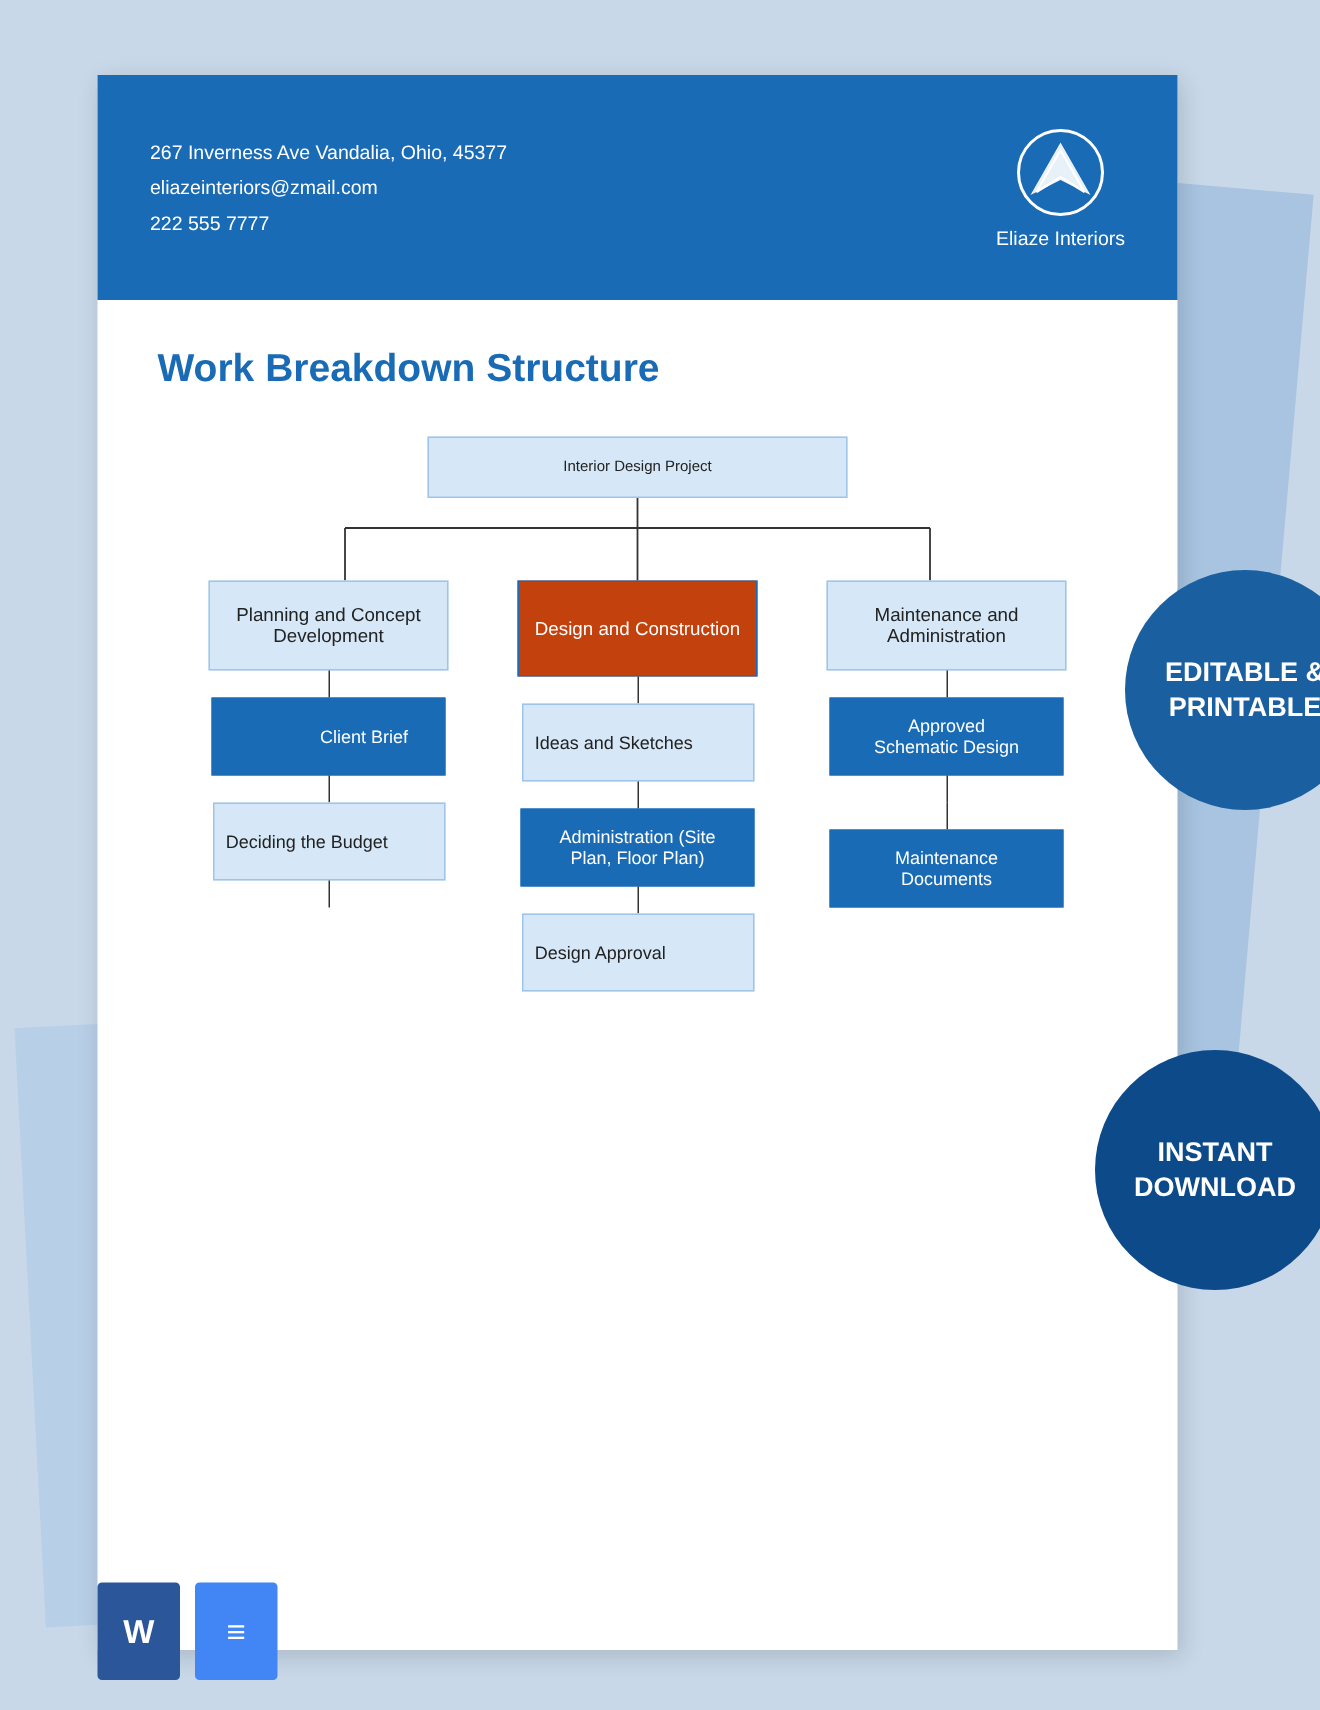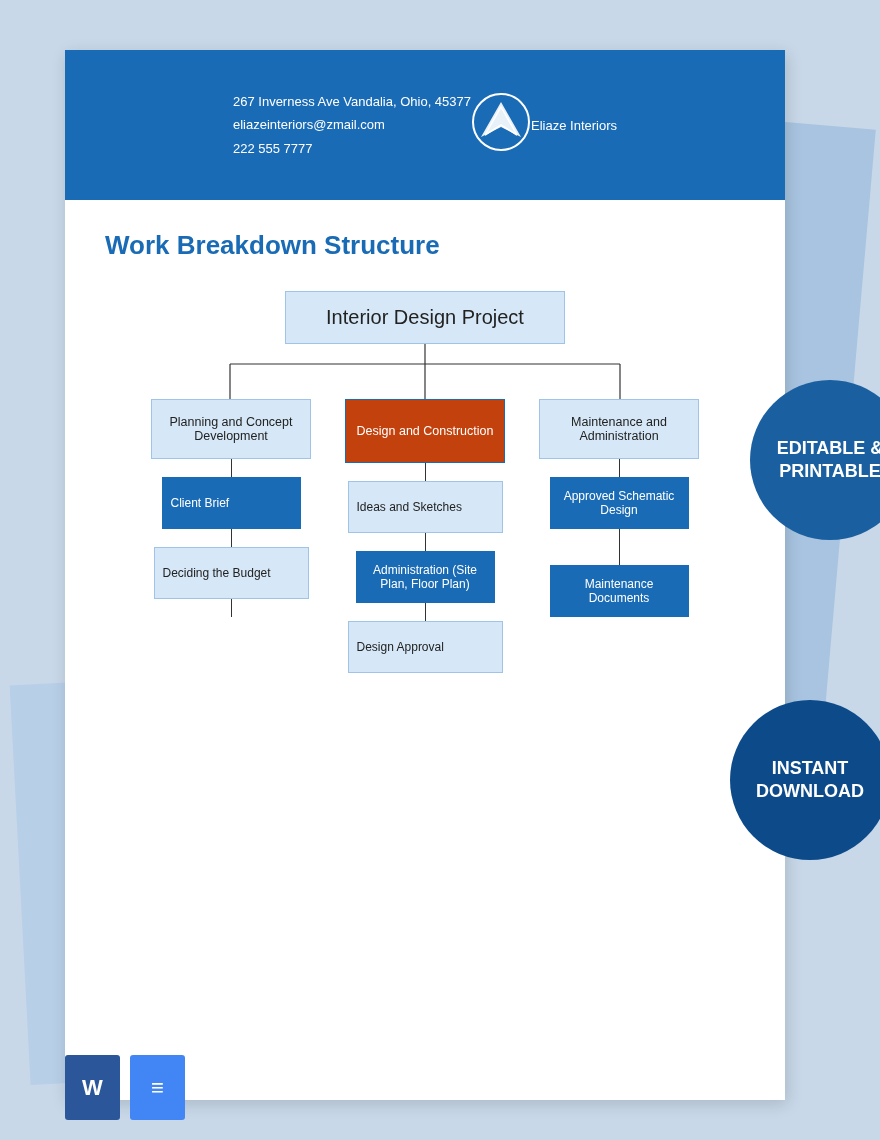--- a/index.html
+++ b/index.html
@@ -44,32 +44,32 @@
       background: #ffffff;
       z-index: 1;
       box-shadow: 2px 4px 15px rgba(0,0,0,0.15);
     }
 
     
     .header {
       background: #1a6bb5;
       padding: 30px 35px;
       display: flex;
-      justify-content: center;
+      justify-content: space-between;
       align-items: center;
       min-height: 150px;
     }
     .header-contact {
       color: #ffffff;
       font-size: 13px;
       line-height: 1.8;
     }
     .header-logo-area {
       display: flex;
-      flex-direction: row;
+      flex-direction: column;
       align-items: center;
       color: #ffffff;
     }
     .logo-icon {
       width: 60px;
       height: 60px;
       margin-bottom: 6px;
     }
     .logo-text {
       font-size: 13px;
@@ -98,31 +98,31 @@
       align-items: center;
       position: relative;
     }
 
     
     .node-root {
       background: #d6e8f7;
       border: 1px solid #a0c4e8;
       padding: 14px 40px;
       text-align: center;
-      font-size: 20px;
+      font-size: 10px;
       color: #222;
       width: 280px;
       position: relative;
     }
 
     
     .level2-row {
       display: flex;
       justify-content: center;
-      gap: 24px;
+      gap: 36px;
       width: 100%;
       margin-bottom: 0;
     }
 
     .level2-col {
       display: flex;
       flex-direction: column;
       align-items: center;
       width: 170px;
     }
@@ -166,29 +166,29 @@
       width: 155px;
       min-height: 52px;
       display: flex;
       align-items: center;
       justify-content: flex-start;
     }
 
     .node-l3-dark {
       background: #1a6bb5;
       border: 1px solid #1a6bb5;
-      padding: 10px 8px;
+      padding: 10px 24px;
       text-align: center;
       font-size: 12px;
       color: #ffffff;
-      width: 139px;
+      width: 156px;
       min-height: 52px;
       display: flex;
       align-items: center;
-      justify-content: flex-start;
+      justify-content: flex-end;
     }
 
     .small-v-line {
       width: 1px;
       height: 18px;
       background: #333;
     }
 
     
     .circle-editable {

